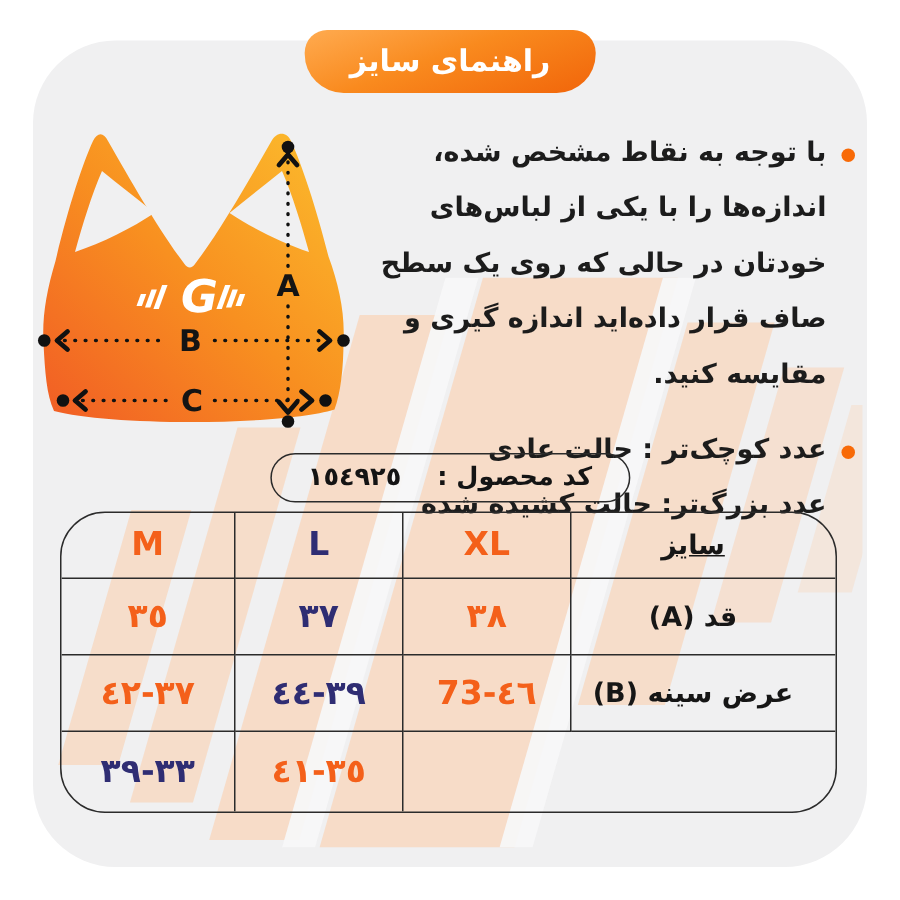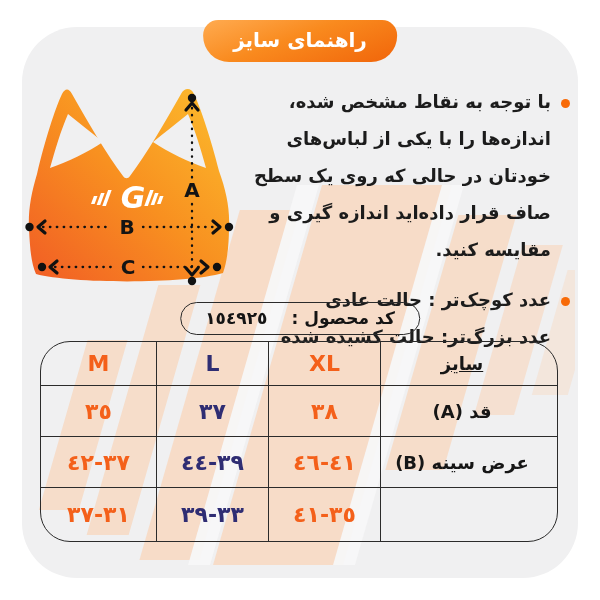--- a/index.html
+++ b/index.html
@@ -158,23 +158,22 @@
       <div class="hdr col-xl">XL</div>
       <div class="hdr cell-label">سایز</div>
 
       <div class="cell-val col-m">٣٥</div>
       <div class="cell-val col-l">٣٧</div>
       <div class="cell-val col-xl">٣٨</div>
       <div class="cell-label">قد (A)</div>
 
       <div class="cell-val col-m">٣٧-٤٢</div>
       <div class="cell-val col-l">٣٩-٤٤</div>
-      <div class="cell-val col-xl">٤١-٤٦</div>
+      <div class="cell-val col-xl">73-٤٦</div>
       <div class="cell-label">عرض سینه (B)</div>
 
-      <div class="cell-val col-m">٣١-٣٧</div>
       <div class="cell-val col-l">٣٣-٣٩</div>
       <div class="cell-val col-xl">٣٥-٤١</div>
     </div>
   </div>
 
 
 </div>
 
 </body></html>

